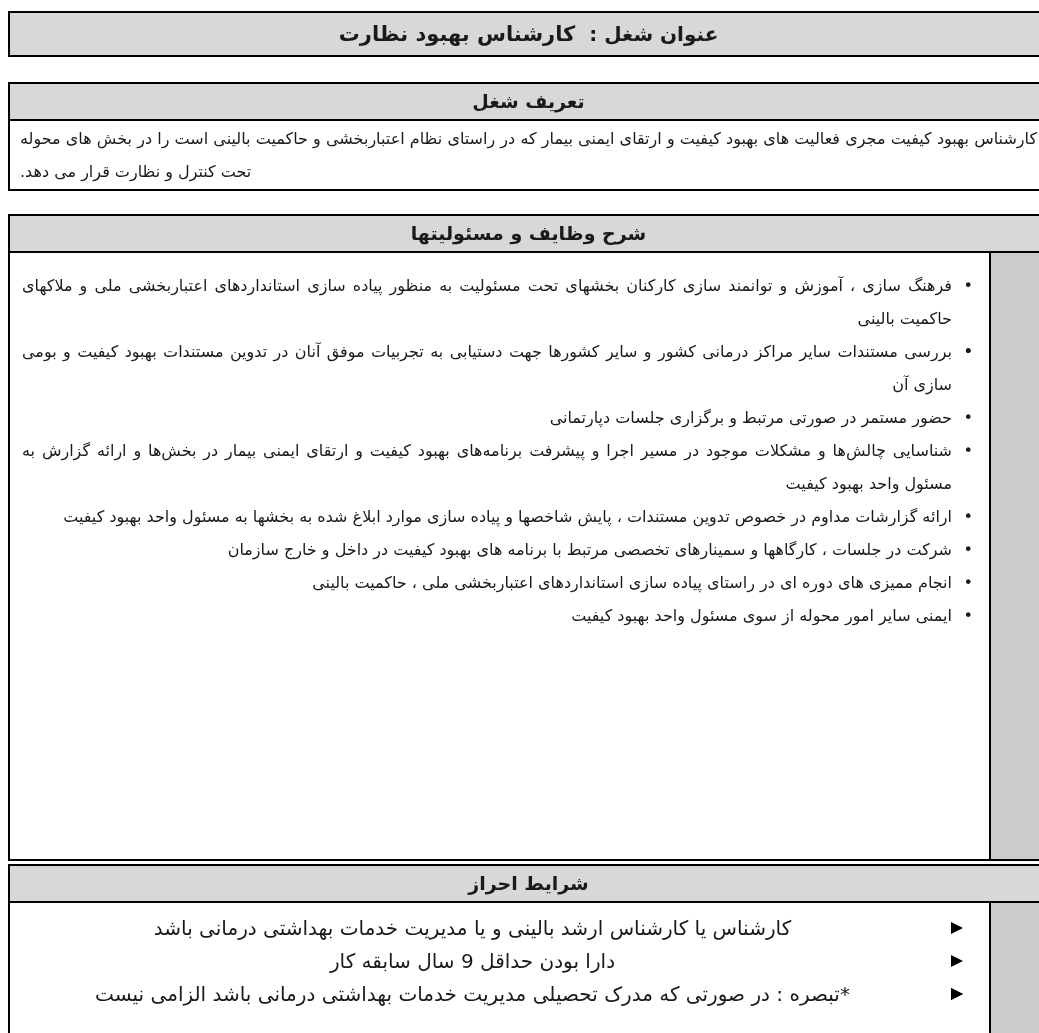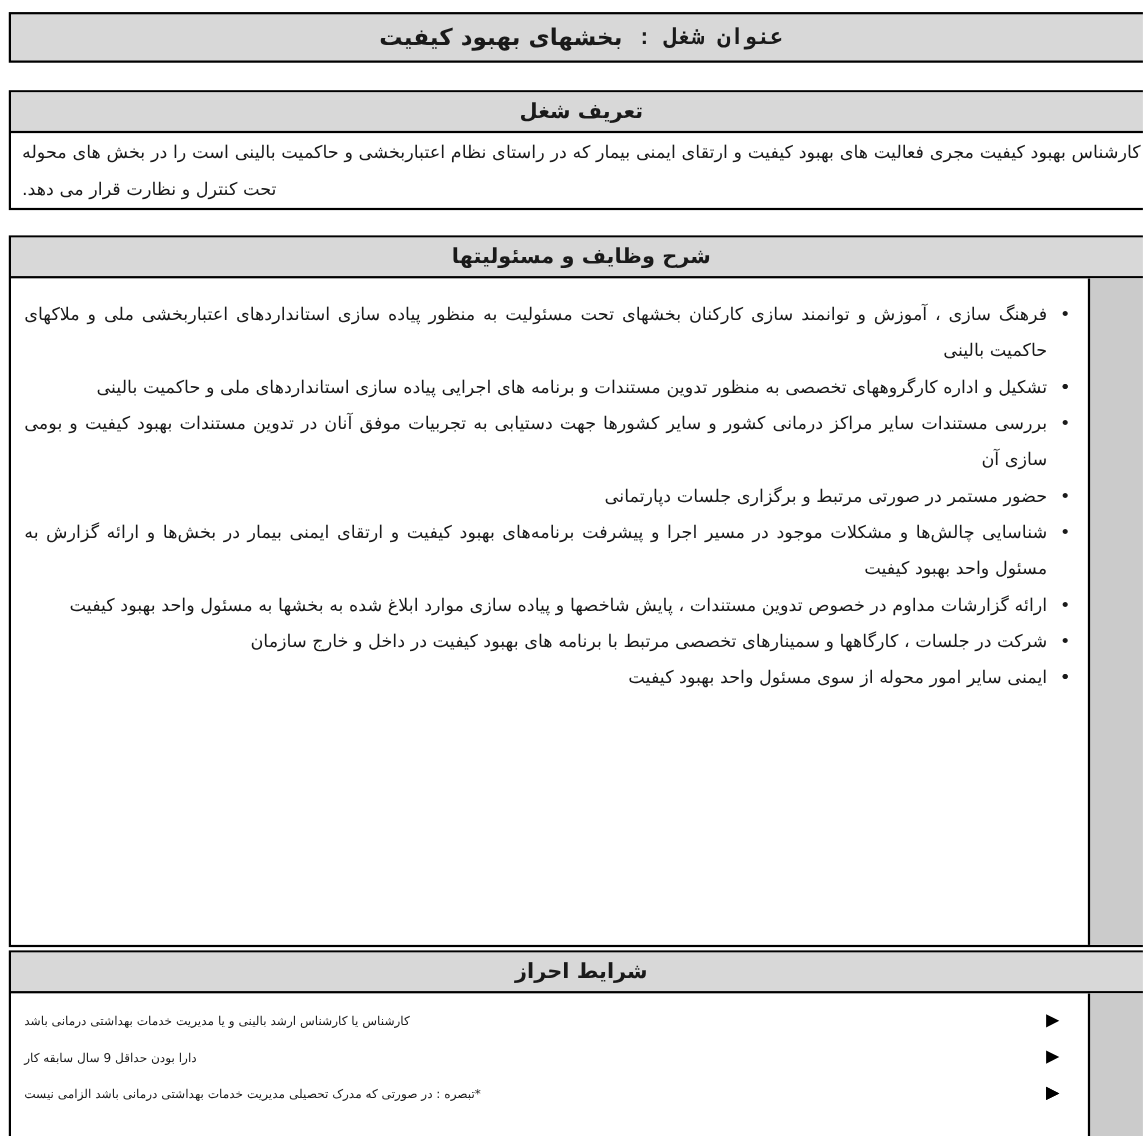--- a/index.html
+++ b/index.html
@@ -26,21 +26,21 @@
   .section { border: 2px solid #000; background: #fff; }
 
   .title-box {
     height: 46px;
     background: #d8d8d8;
     border: 2px solid #000;
     display: flex; align-items: center; justify-content: center;
     direction: rtl;
     margin-bottom: 25px;
   }
-  .title-box .t-label { font-weight: bold; font-size: 20px; font-family: Liberation Mono, monospace; }
+  .title-box .t-label { font-weight: bold; font-size: 20px; }
   .title-box .t-gap { display: inline-block; width: 14px; }
   .title-box .t-value { font-weight: bold; font-size: 21px; }
 
   .sec-header {
     height: 37px;
     background: #d8d8d8;
     border-bottom: 2px solid #000;
     text-align: center;
     font-weight: bold;
     font-size: 19px;
@@ -82,64 +82,63 @@
   .duty .bullet {
     position: absolute; right: 6px; top: 0;
     font-size: 16px; line-height: 33px;
   }
 
   .req-body { height: 142px; }
   .req-list { padding-top: 9px; }
   .req {
     position: relative;
     padding-right: 56px;
-    font-size: 11px;
+    font-size: 20px;
     line-height: 33px;
     direction: rtl;
-    text-align: left;
+    text-align: center;
   }
   .req .arrow {
     position: absolute; right: 16px; top: 10px;
     width: 0; height: 0;
     border-style: solid;
     border-width: 6px 0 6px 12px;
     border-color: transparent transparent transparent #000000;
   }
 </style>
 </head>
 <body>
 
 <div class="page">
   <div class="sheet">
 
     <div class="title-box">
       <span class="t-label">عنوان شغل :</span>
       <span class="t-gap"></span>
-      <span class="t-value">بخشهای بهبود کیفیت</span>
+      <span class="t-value">کارشناس بهبود نظارت</span>
     </div>
 
     <div class="section def-section">
       <div class="sec-header">تعریف شغل</div>
       <div class="def-body">کارشناس بهبود کیفیت مجری فعالیت های بهبود کیفیت و ارتقای ایمنی بیمار که در راستای نظام اعتباربخشی و حاکمیت بالینی است را در بخش های محوله تحت کنترل و نظارت قرار می دهد.</div>
     </div>
 
     <div class="section duties-section">
       <div class="sec-header">شرح وظایف و مسئولیتها</div>
       <div class="split-body duties-body">
         <div class="split-content">
           <div class="duty">
             <span class="bullet">•</span>
             <span>فرهنگ سازی ، آموزش و توانمند سازی کارکنان بخشهای تحت مسئولیت به منظور پیاده سازی استانداردهای اعتباربخشی ملی و ملاکهای حاکمیت بالینی</span>
           </div>
           <div class="duty">
             <span class="bullet">•</span>
           </div>
           <div class="duty">
             <span class="bullet">•</span>
-            <span>تشکیل و اداره کارگروههای تخصصی به منظور تدوین مستندات و برنامه های اجرایی پیاده سازی استانداردهای ملی و حاکمیت بالینی</span>
           </div>
           <div class="duty">
             <span class="bullet">•</span>
             <span>بررسی مستندات سایر مراکز درمانی کشور و سایر کشورها جهت دستیابی به تجربیات موفق آنان در تدوین مستندات بهبود کیفیت و بومی سازی آن</span>
           </div>
           <div class="duty">
             <span class="bullet">•</span>
             <span>حضور مستمر در صورتی مرتبط و برگزاری جلسات دپارتمانی</span>
           </div>
           <div class="duty">
@@ -149,20 +148,21 @@
           <div class="duty">
             <span class="bullet">•</span>
             <span>ارائه گزارشات مداوم در خصوص  تدوین مستندات ، پایش شاخصها و پیاده سازی  موارد ابلاغ شده به بخشها به مسئول واحد بهبود کیفیت</span>
           </div>
           <div class="duty">
             <span class="bullet">•</span>
             <span>شرکت در جلسات ، کارگاهها و سمینارهای تخصصی مرتبط با برنامه های بهبود کیفیت  در داخل و خارج سازمان</span>
           </div>
           <div class="duty">
             <span class="bullet">•</span>
+            <span>انجام ممیزی های دوره ای در راستای پیاده سازی استانداردهای اعتباربخشی ملی ، حاکمیت بالینی</span>
           </div>
           <div class="duty">
             <span class="bullet">•</span>
             <span>ایمنی سایر امور محوله از سوی مسئول واحد بهبود کیفیت</span>
           </div>
         </div>
         <div class="side-strip"></div>
       </div>
     </div>
 

